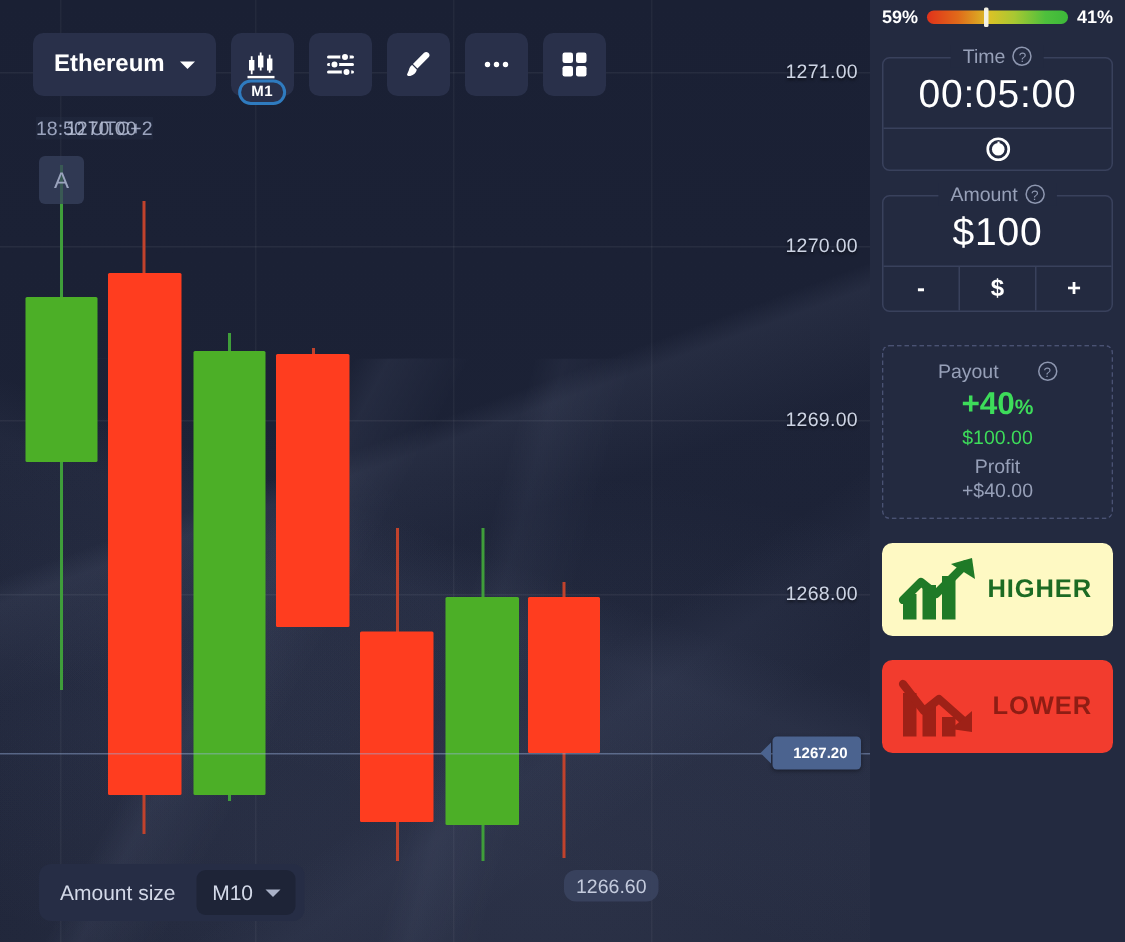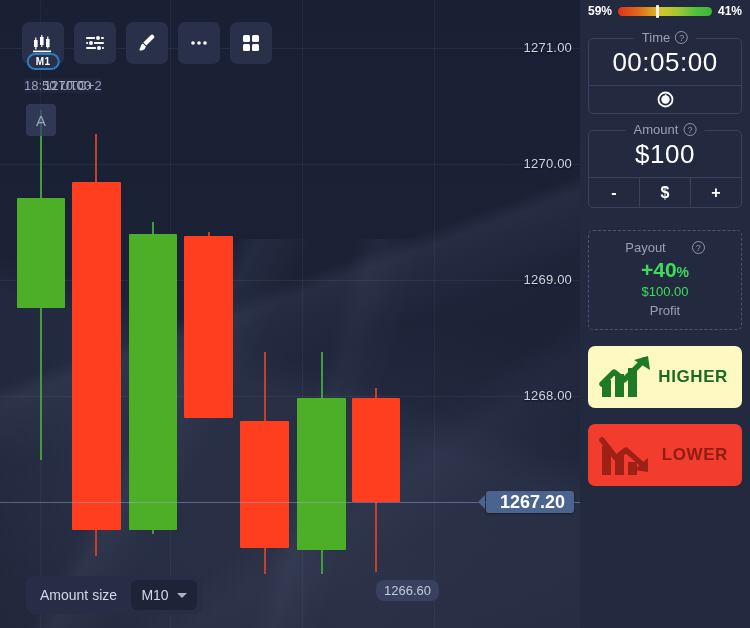--- a/index.html
+++ b/index.html
@@ -54,21 +54,21 @@
   .down .wick { background: #c1422c; }
   .down .body { background: #ff3d1f; }
 
   
   #price-line {
     position: absolute; left: 0; width: 580px; height: 1px;
     background: rgba(150,176,220,0.45);
   }
   #price-badge {
     position: absolute; height: 22px; padding: 0 9px 0 14px;
-    background: #4b638f; color: #fff; font-size: 18px; font-weight: bold;
+    background: #4b638f; color: #fff; font-size: 10px; font-weight: bold;
     display: flex; align-items: center; border-radius: 3px;
     box-shadow: 0 1px 3px rgba(0,0,0,.4);
   }
   #price-badge::before {
     content: ""; position: absolute; left: -8px; top: 4px;
     border: 7px solid transparent; border-right-color: #4b638f; border-left: 0;
   }
   #low-label {
     position: absolute; background: rgba(58,68,95,.9); color: #c4cbdd;
     font-size: 13px; padding: 3px 8px; border-radius: 8px;
@@ -236,20 +236,24 @@
     <div class="candle down">
       <div class="wick" style="left:375px; top:388px; height:184px"></div>
       <div class="body" style="left:352px; top:398px; width:48px; height:104px"></div>
     </div>
 
     <div id="price-line" style="top:502px"></div>
     <div id="price-badge" style="right:6px; top:491px">1267.20</div>
     <div id="low-label" style="left:376px; top:580px">1266.60</div>
 
     <div id="toolbar">
+      <div id="asset-btn" class="tb-btn">
+        <span>Ethereum</span>
+        <span class="caret"></span>
+      </div>
 
       <div class="tb-btn sq">
         <span class="m1-badge">M1</span>
         <svg width="22" height="20" viewBox="0 0 22 20">
           <rect x="2" y="7" width="3.6" height="7" fill="#fff"></rect>
             <rect x="3.2" y="4.5" width="1.2" height="12" fill="#fff"></rect>
           <rect x="8" y="4" width="3.6" height="8" fill="#fff"></rect>
             <rect x="9.2" y="2" width="1.2" height="12" fill="#fff"></rect>
           <rect x="14" y="6" width="3.6" height="8" fill="#fff"></rect>
             <rect x="15.2" y="3.5" width="1.2" height="12" fill="#fff"></rect>
@@ -351,20 +355,21 @@
     <div id="payout-box">
       <div id="payout-head">
         <span>Payout</span>
         <span class="qmark">?</span>
       </div>
       <div id="payout-pct">
         <span>+40</span><span class="pct-sym">%</span>
       </div>
       <div id="payout-amt">$100.00</div>
       <div id="profit-label">Profit</div>
+      <div id="profit-amt">+$40.00</div>
     </div>
 
     <div id="higher-btn" class="trade-btn">
       <svg class="trade-ico" width="62" height="46" viewBox="0 0 62 46">
         <rect x="4" y="26" width="9" height="17" fill="#1f7a27"></rect>
         <rect x="17" y="20" width="9" height="23" fill="#1f7a27"></rect>
         <rect x="30" y="14" width="9" height="29" fill="#1f7a27"></rect>
         <path d="M4 30 L16 18 L26 26 L46 6" stroke="#1f7a27" stroke-width="5.5" fill="none" stroke-linecap="round" stroke-linejoin="round"></path>
         <path d="M50 2 L52 16 L36 6 Z" fill="#1f7a27"></path>
       </svg>

